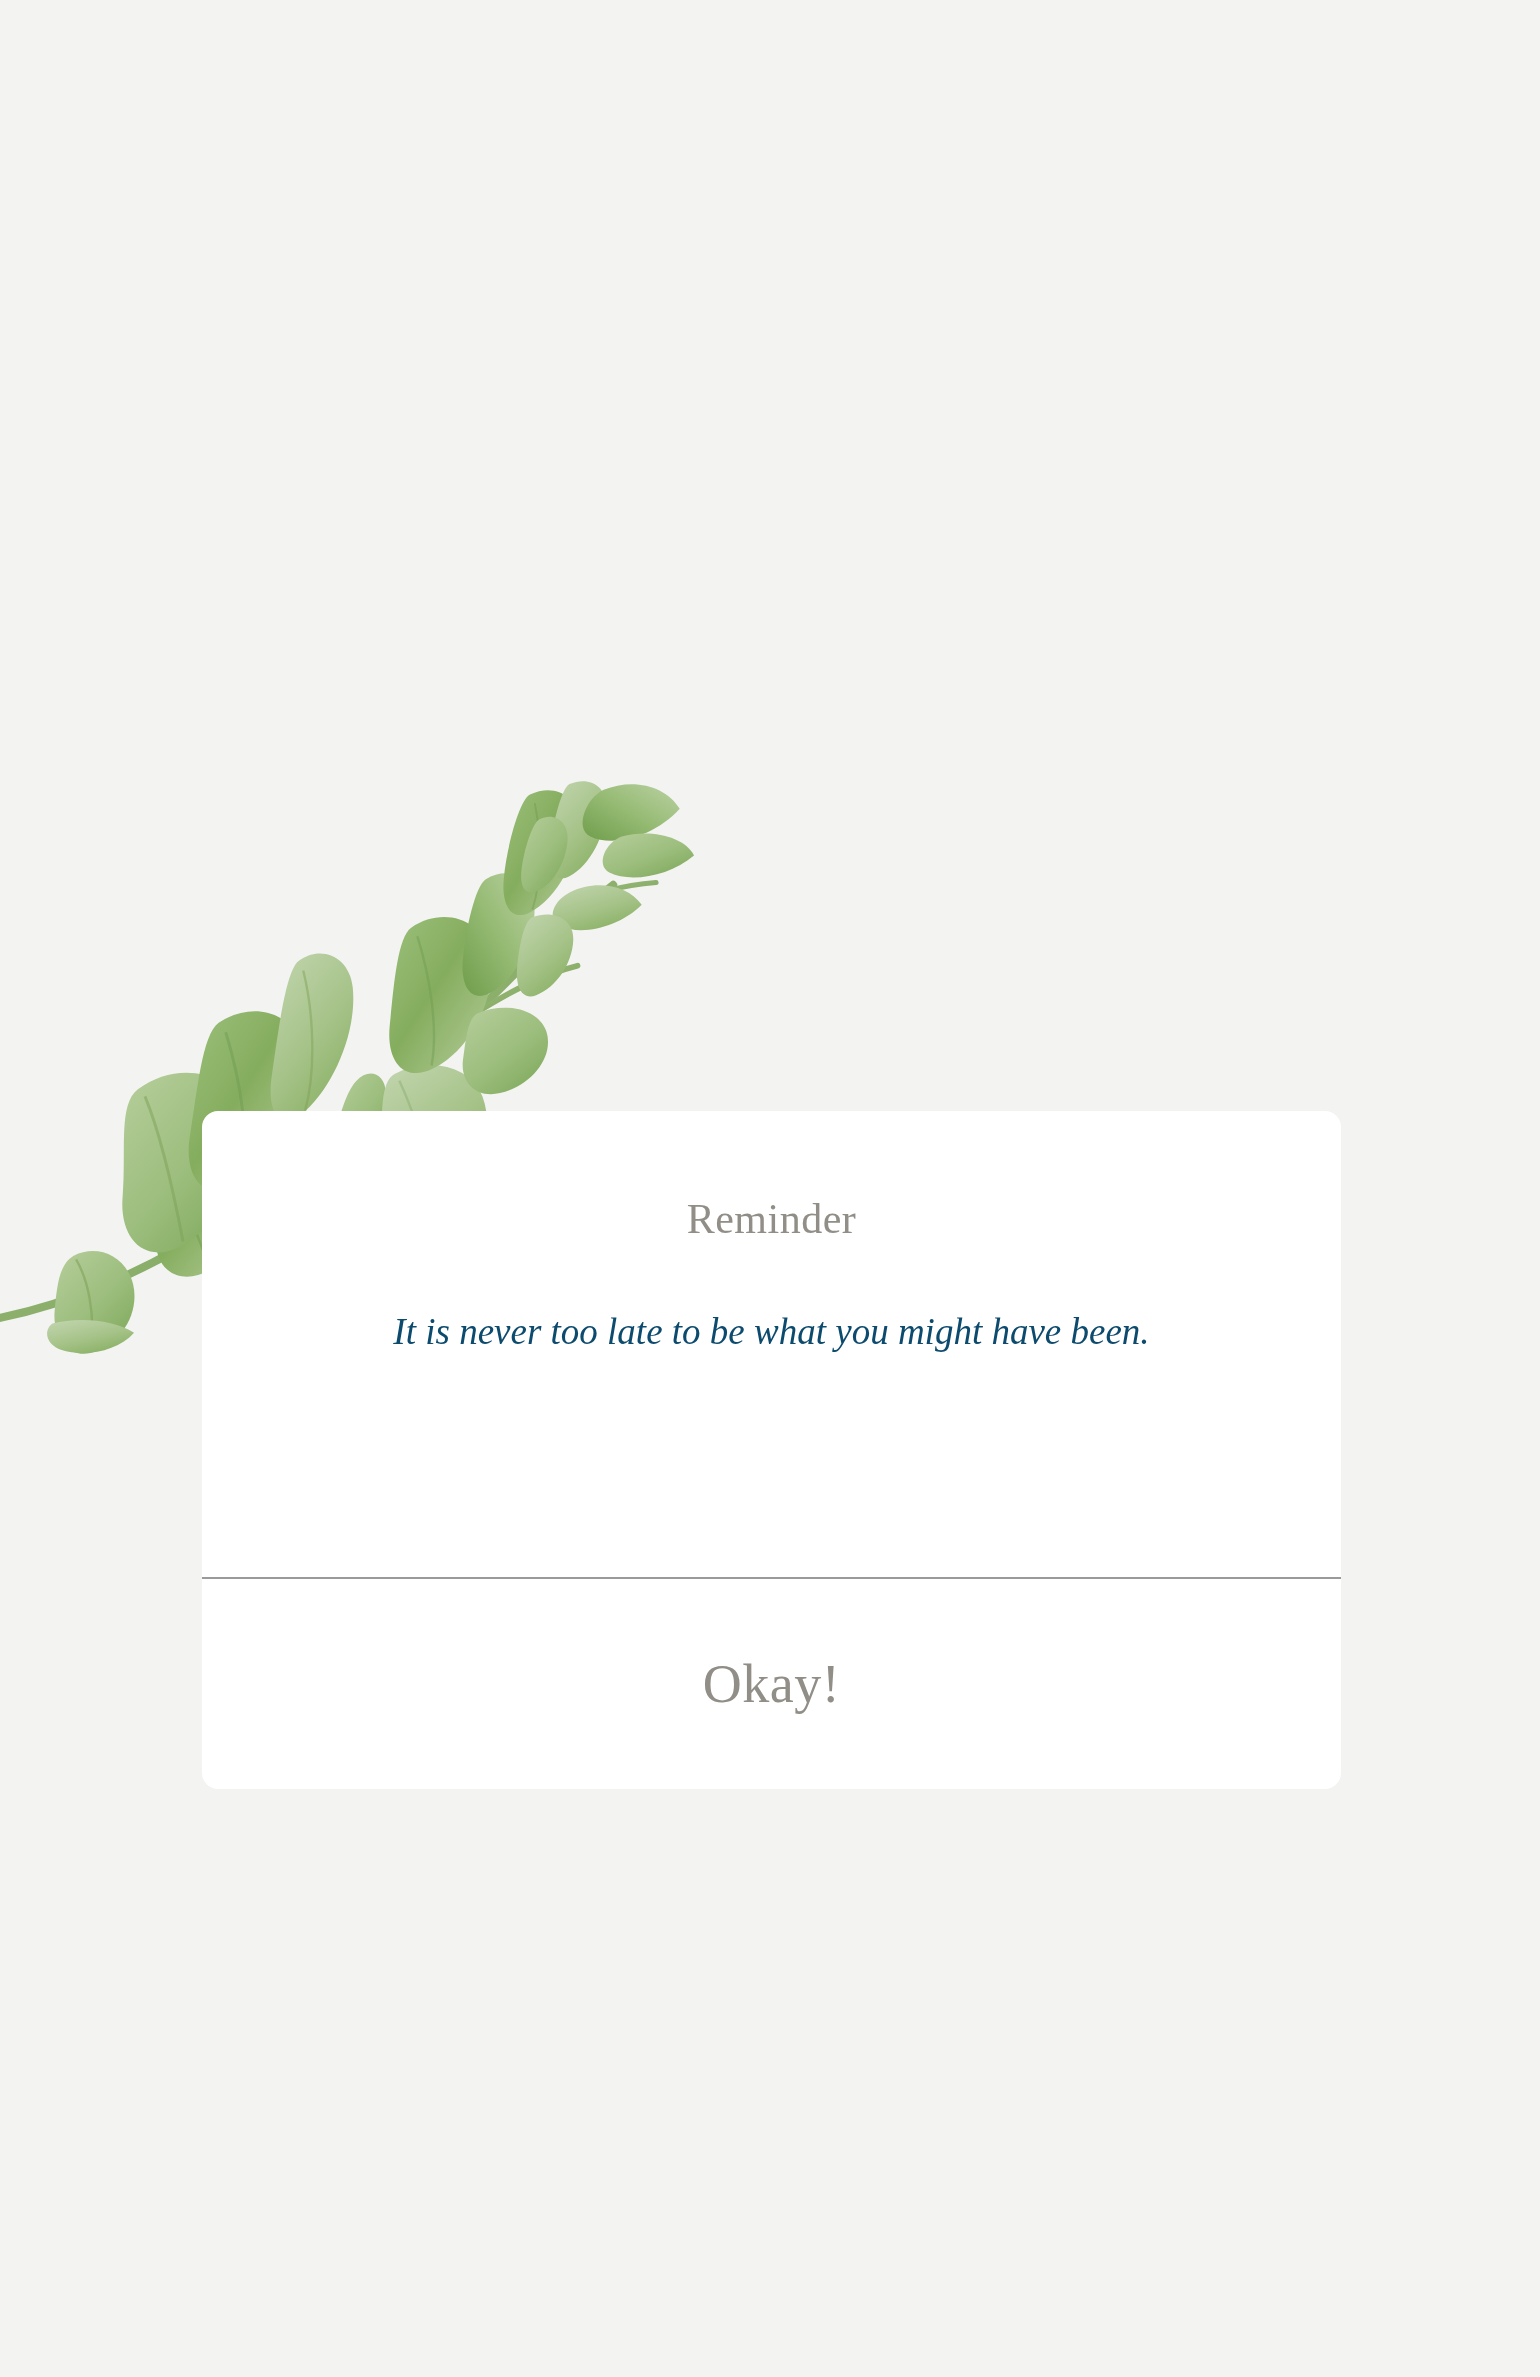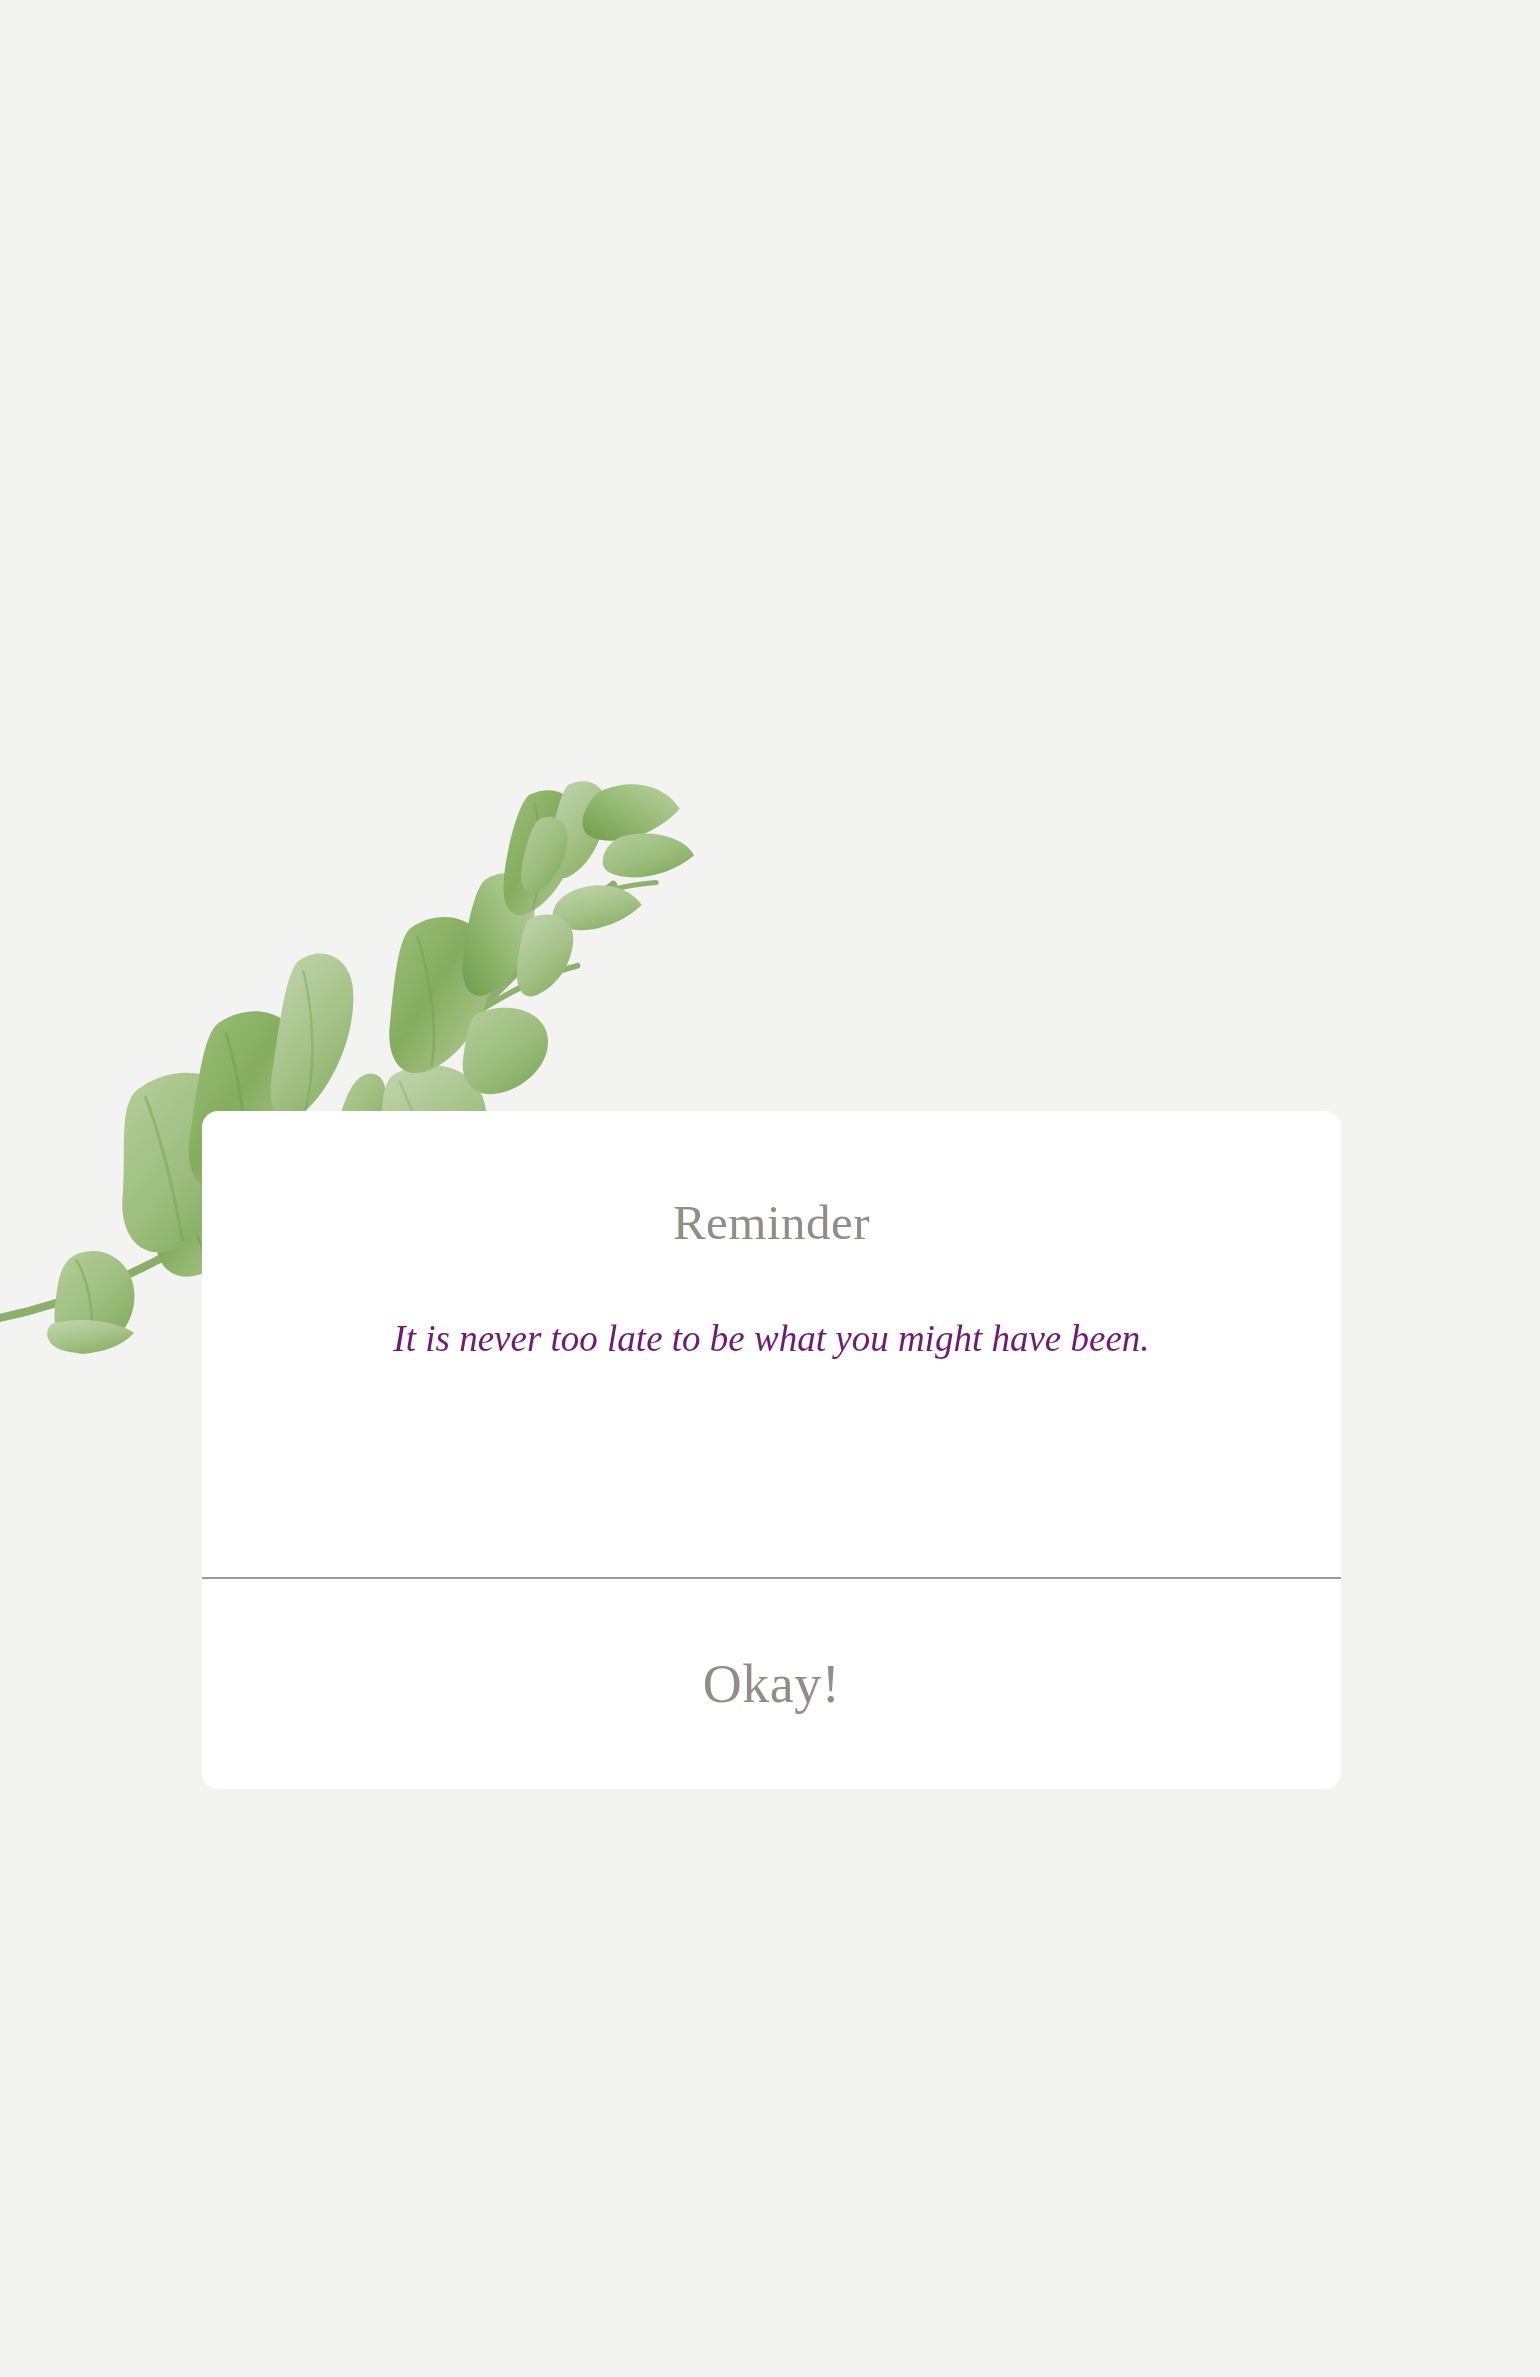--- a/index.html
+++ b/index.html
@@ -47,35 +47,35 @@
     left:0; top:0;
     width:100%;
     height:466px;
     display:flex;
     flex-direction:column;
     align-items:center;
   }
 
   #card-title {
     margin-top:87px;
-    font-size:49px;
+    font-size:42px;
     line-height:1.0;
     letter-spacing:0.5px;
     color:#918d87;
     font-family:"Liberation Serif", serif;
     font-weight:400;
   }
 
   #card-message {
     margin-top:66px;
     width:946px;
     font-size:37px;
     line-height:1.42;
     font-style:italic;
-    color:#701a75;
+    color:#0c4a6e;
     text-align:center;
     font-family:"Liberation Serif", serif;
     font-weight:400;
   }
 
   #card-divider {
     position:absolute;
     left:0;
     top:466px;
     width:100%;

